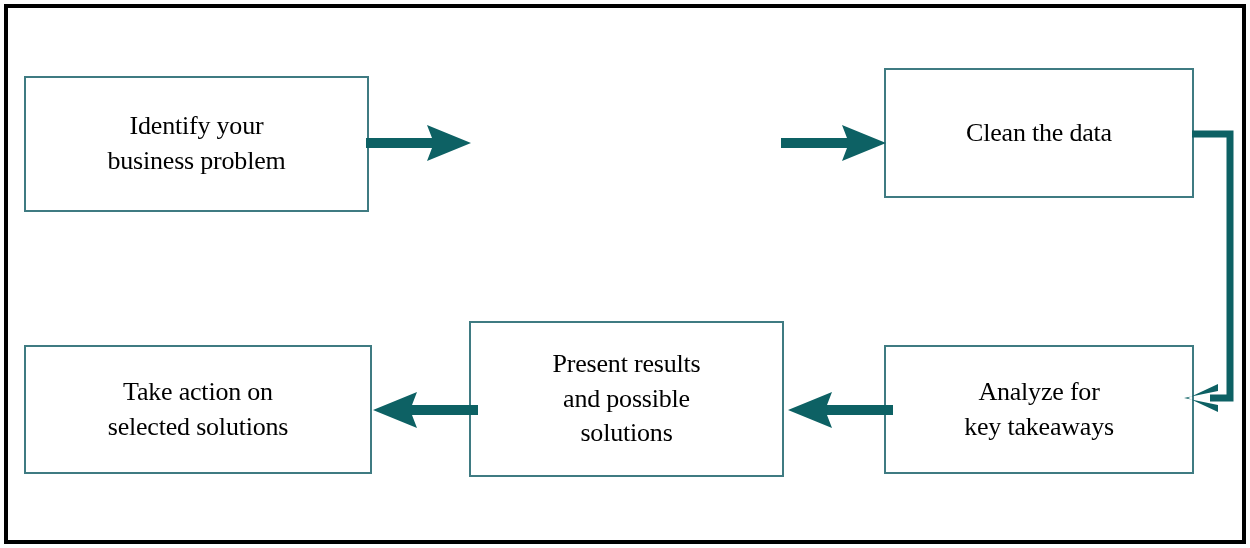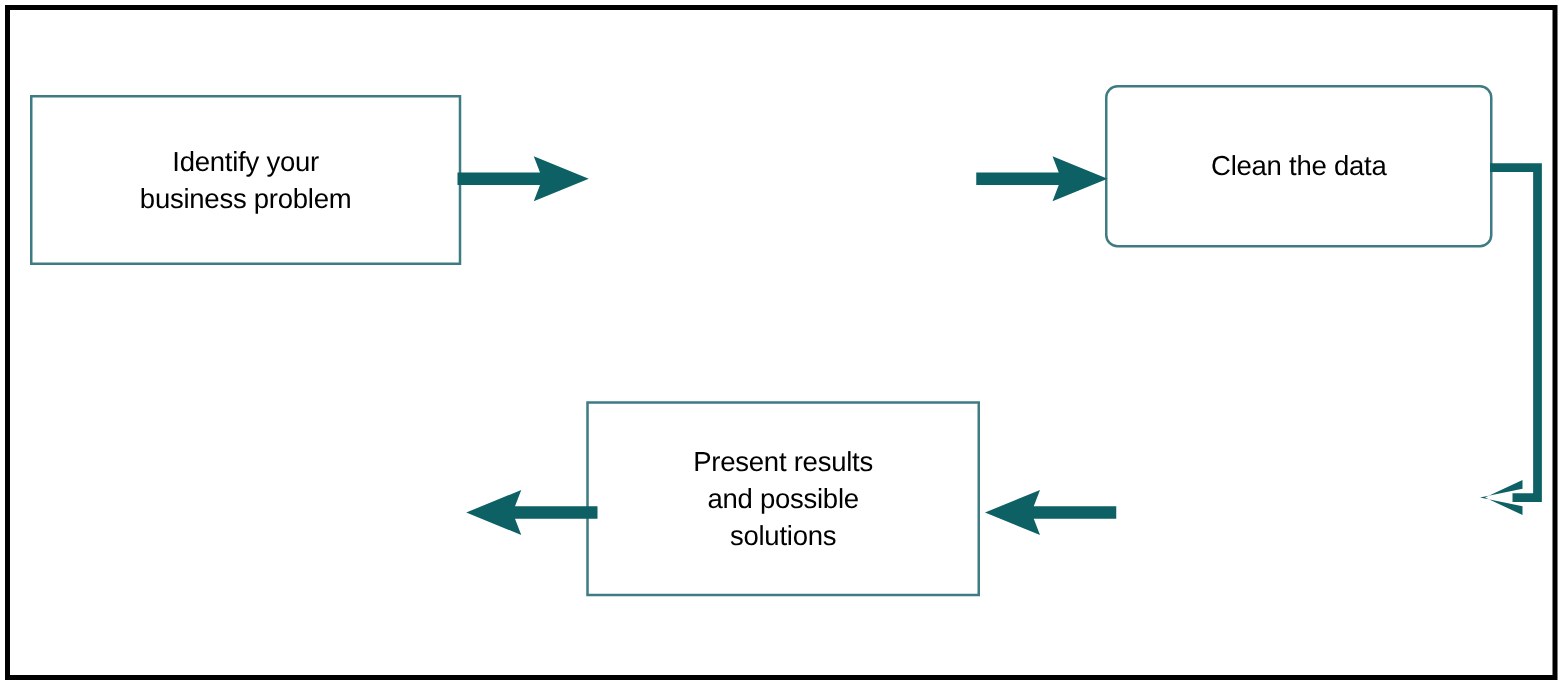--- a/index.html
+++ b/index.html
@@ -35,31 +35,31 @@
     border: 2px solid #3f7b82;
     background: #ffffff;
     display: flex;
     align-items: center;
     justify-content: center;
     text-align: center;
   }
   .flow-box .box-label {
     display: block;
     color: #000000;
-    font-family: Liberation Sans, sans-serif;
-    font-size: 22px;
+    font-family: Liberation Serif, serif;
+    font-size: 26px;
     line-height: 1.33;
     letter-spacing: -0.2px;
     white-space: pre-line;
     padding: 0 8px;
   }
   
   #box-identify      { left: 16px;  top: 68px;  width: 345px; height: 136px; }
   #box-collect       { left: 461px; top: 60px;  width: 315px; height: 152px; }
-  #box-clean         { left: 876px; top: 60px;  width: 310px; height: 130px; border-radius: 10px; }
+  #box-clean         { left: 876px; top: 60px;  width: 310px; height: 130px; }
   #box-take-action   { left: 16px;  top: 337px; width: 348px; height: 129px; }
   #box-present       { left: 461px; top: 313px; width: 315px; height: 156px; }
   #box-analyze       { left: 876px; top: 337px; width: 310px; height: 129px; }
 
   .connector {
     position: absolute;
     overflow: visible;
   }
   .connector svg { display: block; overflow: visible; }
 
@@ -78,27 +78,35 @@
     <div class="flow-box" id="box-identify">
       <span class="box-label">Identify your
 business problem</span>
     </div>
 
 
     <div class="flow-box" id="box-clean">
       <span class="box-label">Clean the data</span>
     </div>
 
+    <div class="flow-box" id="box-analyze">
+      <span class="box-label">Analyze for
+key takeaways</span>
+    </div>
 
     <div class="flow-box" id="box-present">
       <span class="box-label">Present results
 and possible
 solutions</span>
     </div>
 
+    <div class="flow-box" id="box-take-action">
+      <span class="box-label">Take action on
+selected solutions</span>
+    </div>
 
     <div class="connector" id="conn-1">
       <svg width="110" height="50" viewBox="0 0 110 50" xmlns="http://www.w3.org/2000/svg">
         <path d="M 0 20 L 66 20 L 61 7 L 105 25 L 61 43 L 66 30 L 0 30 Z" fill="#0d6164" stroke="none"></path>
       </svg>
     </div>
 
     <div class="connector" id="conn-2">
       <svg width="110" height="50" viewBox="0 0 110 50" xmlns="http://www.w3.org/2000/svg">
         <path d="M 0 20 L 66 20 L 61 7 L 105 25 L 61 43 L 66 30 L 0 30 Z" fill="#0d6164" stroke="none"></path>

